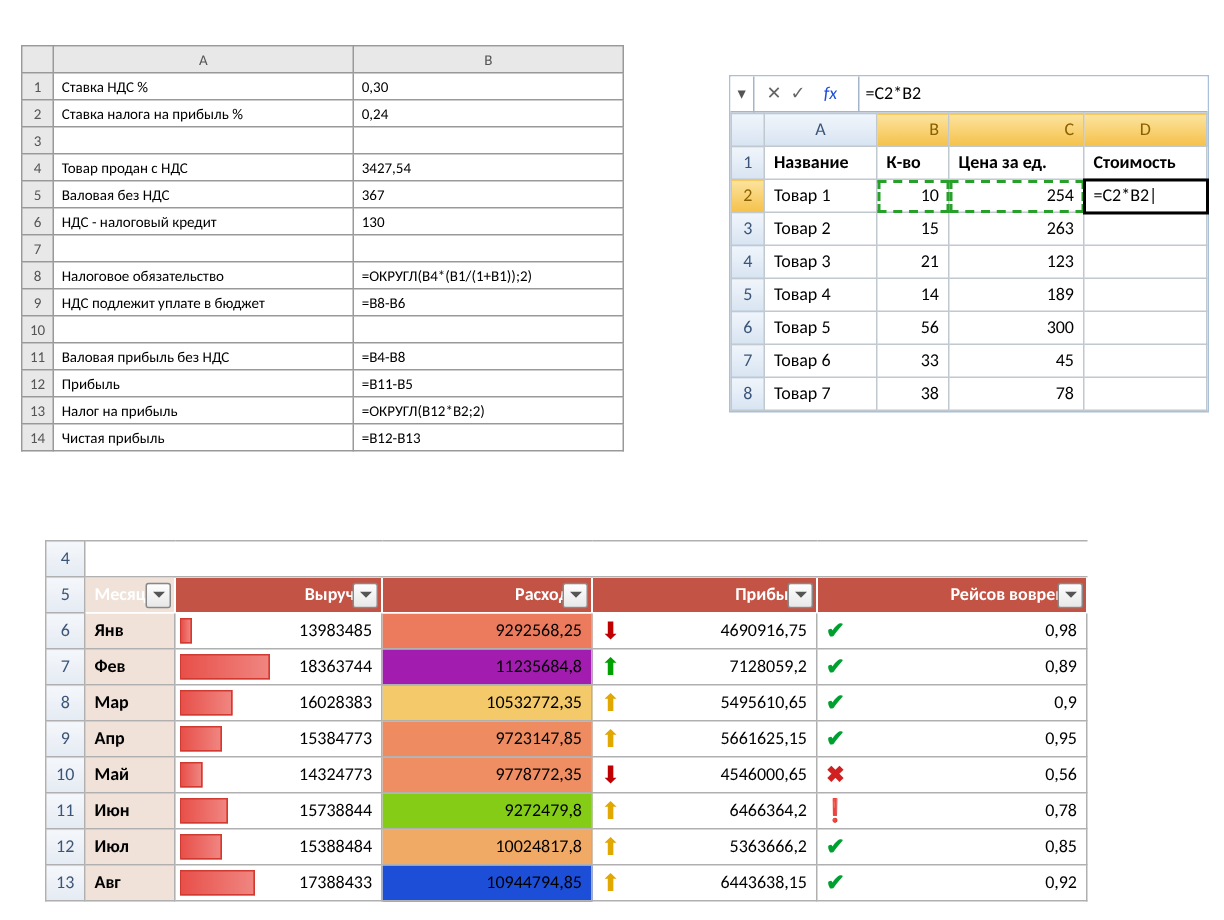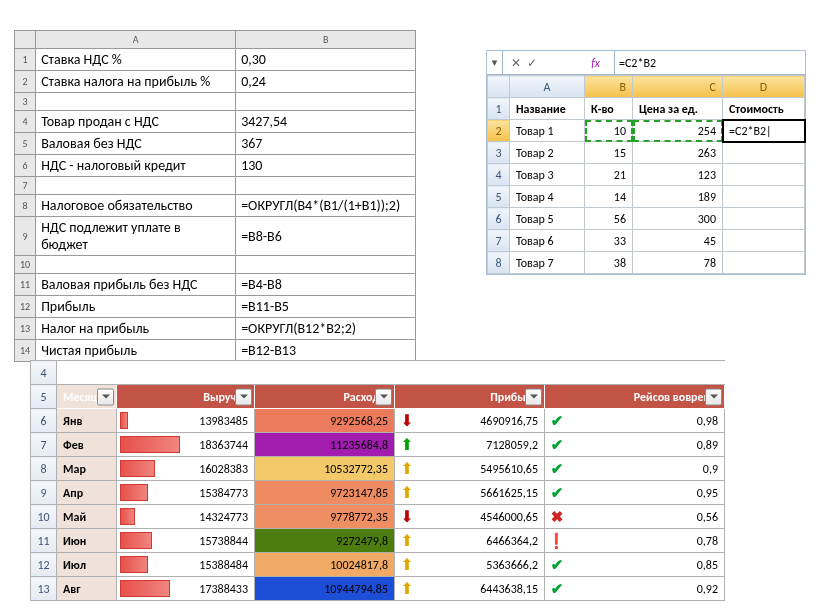--- a/index.html
+++ b/index.html
@@ -19,21 +19,21 @@
       left: 14px;
       top: 30px;
       border-collapse: collapse;
     }
     .table1 th, .table1 td {
       border: 1px solid #999;
       padding: 2px 5px;
       text-align: left;
       font-weight: normal;
       height: 16px;
-      font-size: 14px;
+      font-size: 10px;
       background: #fff;
     }
     .table1 .rowhdr {
       background: #e8e8e8;
       text-align: center;
       width: 20px;
       color: #555;
       font-size: 10px;
     }
     .table1 .colhdr {
@@ -73,23 +73,22 @@
       gap:6px;
       padding: 0 8px;
       align-items:center;
       color:#666;
       border-right:1px solid #a5b5c9;
       height:100%;
     }
     .fx-btns span { font-size:12px; cursor:pointer;}
     .fx-label {
       font-style: italic;
-      color: #a21caf;
+      color: #1d4ed8;
       padding: 0 6px;
-      margin-left: 42px;
     }
     .fx-formula {
       padding: 0 4px;
       font-size:12px;
     }
     .table2 {
       border-collapse: collapse;
     }
     .table2 th, .table2 td {
       border: 1px solid #c0c8d0;
@@ -424,21 +423,21 @@
   <td class="colMonth">Май</td>
   <td class="colRev databar-rev"><span class="bar" style="width:15px"></span><span class="val">14324773</span></td>
   <td class="colExp colorscale" style="background:#ee8e62">9778772,35</td>
   <td class="colProf icon-cell"><span class="icn arrow-down-red">⬇</span>4546000,65</td>
   <td class="colOnTime icon-cell"><span class="icn x-red">✖</span>0,56</td>
       </tr>
       <tr>
         <th class="rowhdr3">11</th>
   <td class="colMonth">Июн</td>
   <td class="colRev databar-rev"><span class="bar" style="width:32px"></span><span class="val">15738844</span></td>
-  <td class="colExp colorscale" style="background:#4d7c0f">9272479,8</td>
+  <td class="colExp colorscale" style="background:#84cc16">9272479,8</td>
   <td class="colProf icon-cell"><span class="icn arrow-diag-yellow">⬆</span>6466364,2</td>
   <td class="colOnTime icon-cell"><span class="icn excl-yellow">❗</span>0,78</td>
       </tr>
       <tr>
         <th class="rowhdr3">12</th>
   <td class="colMonth">Июл</td>
   <td class="colRev databar-rev"><span class="bar" style="width:28px"></span><span class="val">15388484</span></td>
   <td class="colExp colorscale" style="background:#f1aa65">10024817,8</td>
   <td class="colProf icon-cell"><span class="icn arrow-diag-yellow">⬆</span>5363666,2</td>
   <td class="colOnTime icon-cell"><span class="icn check-green">✔</span>0,85</td>

